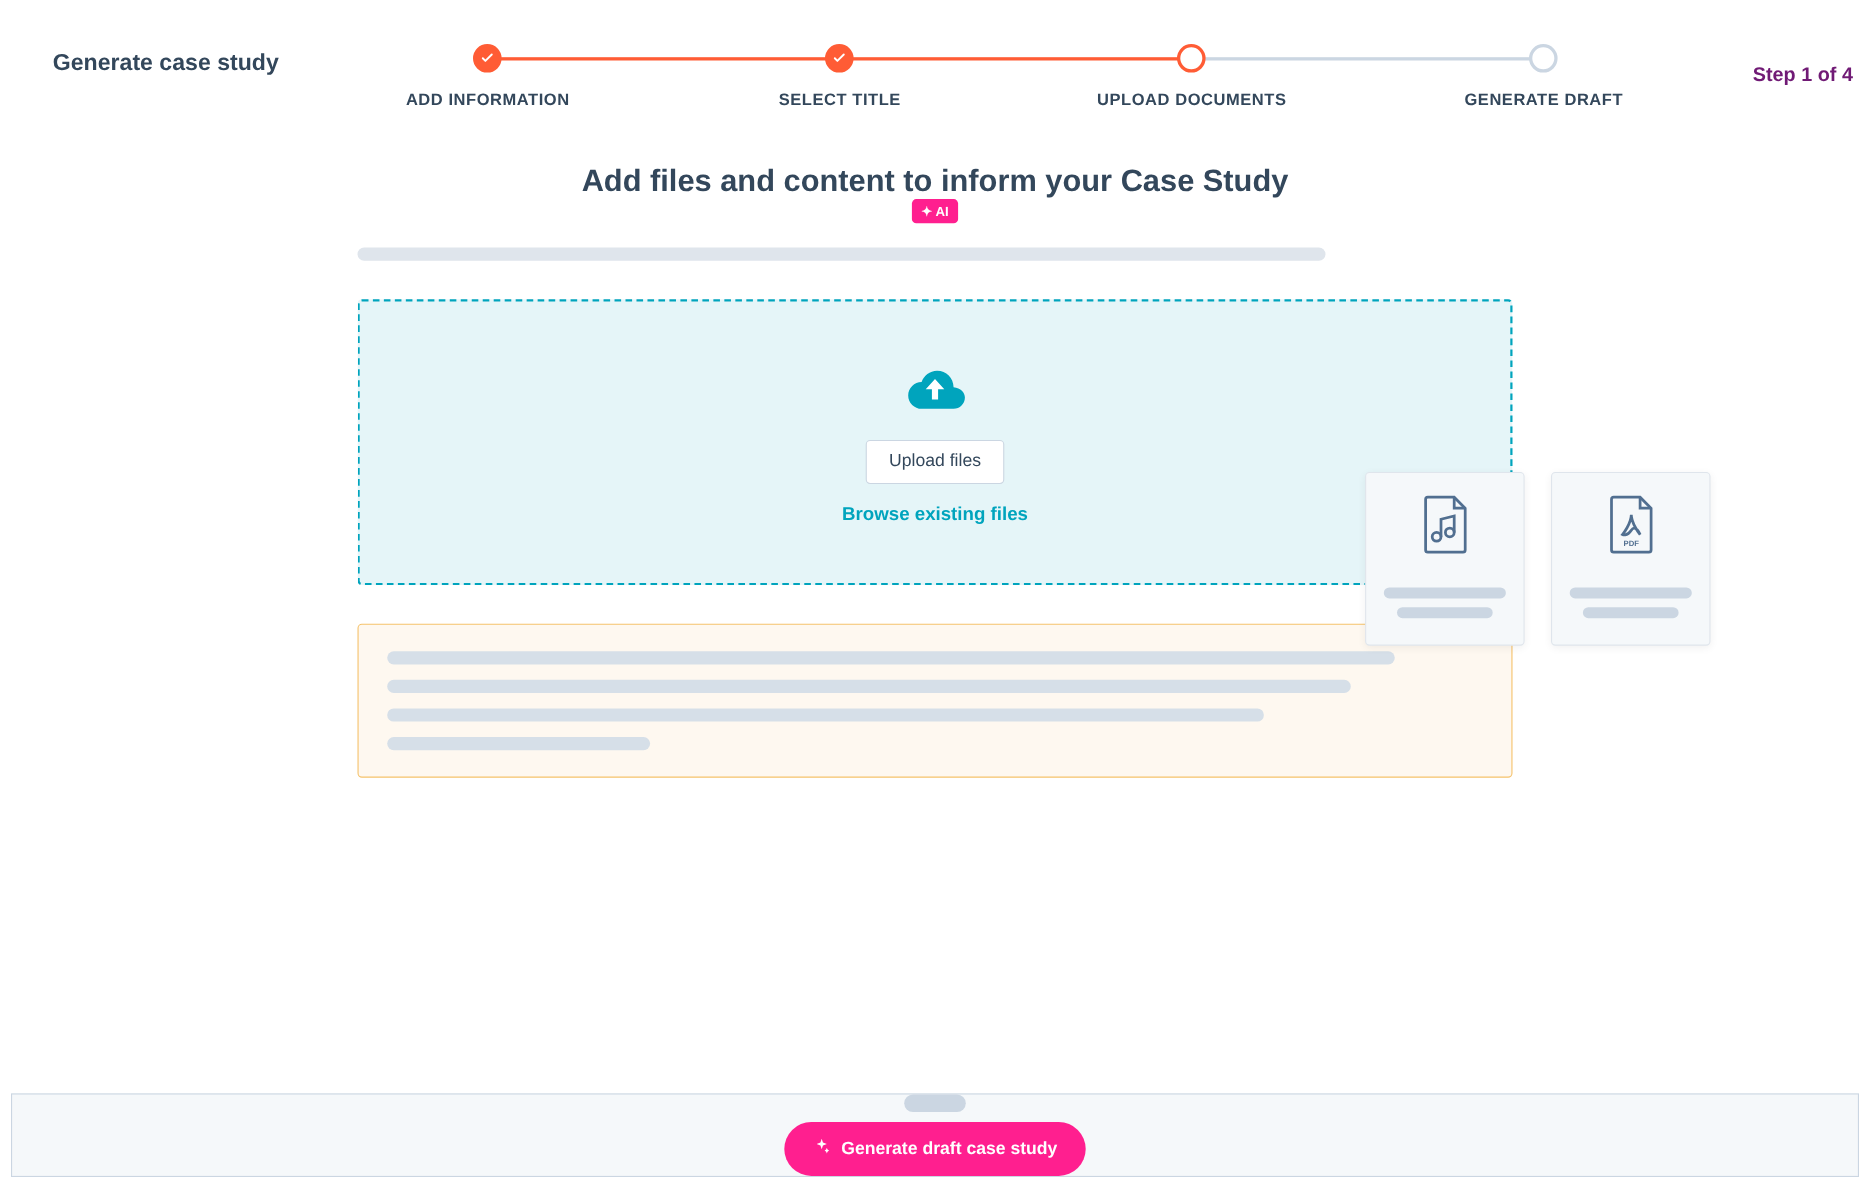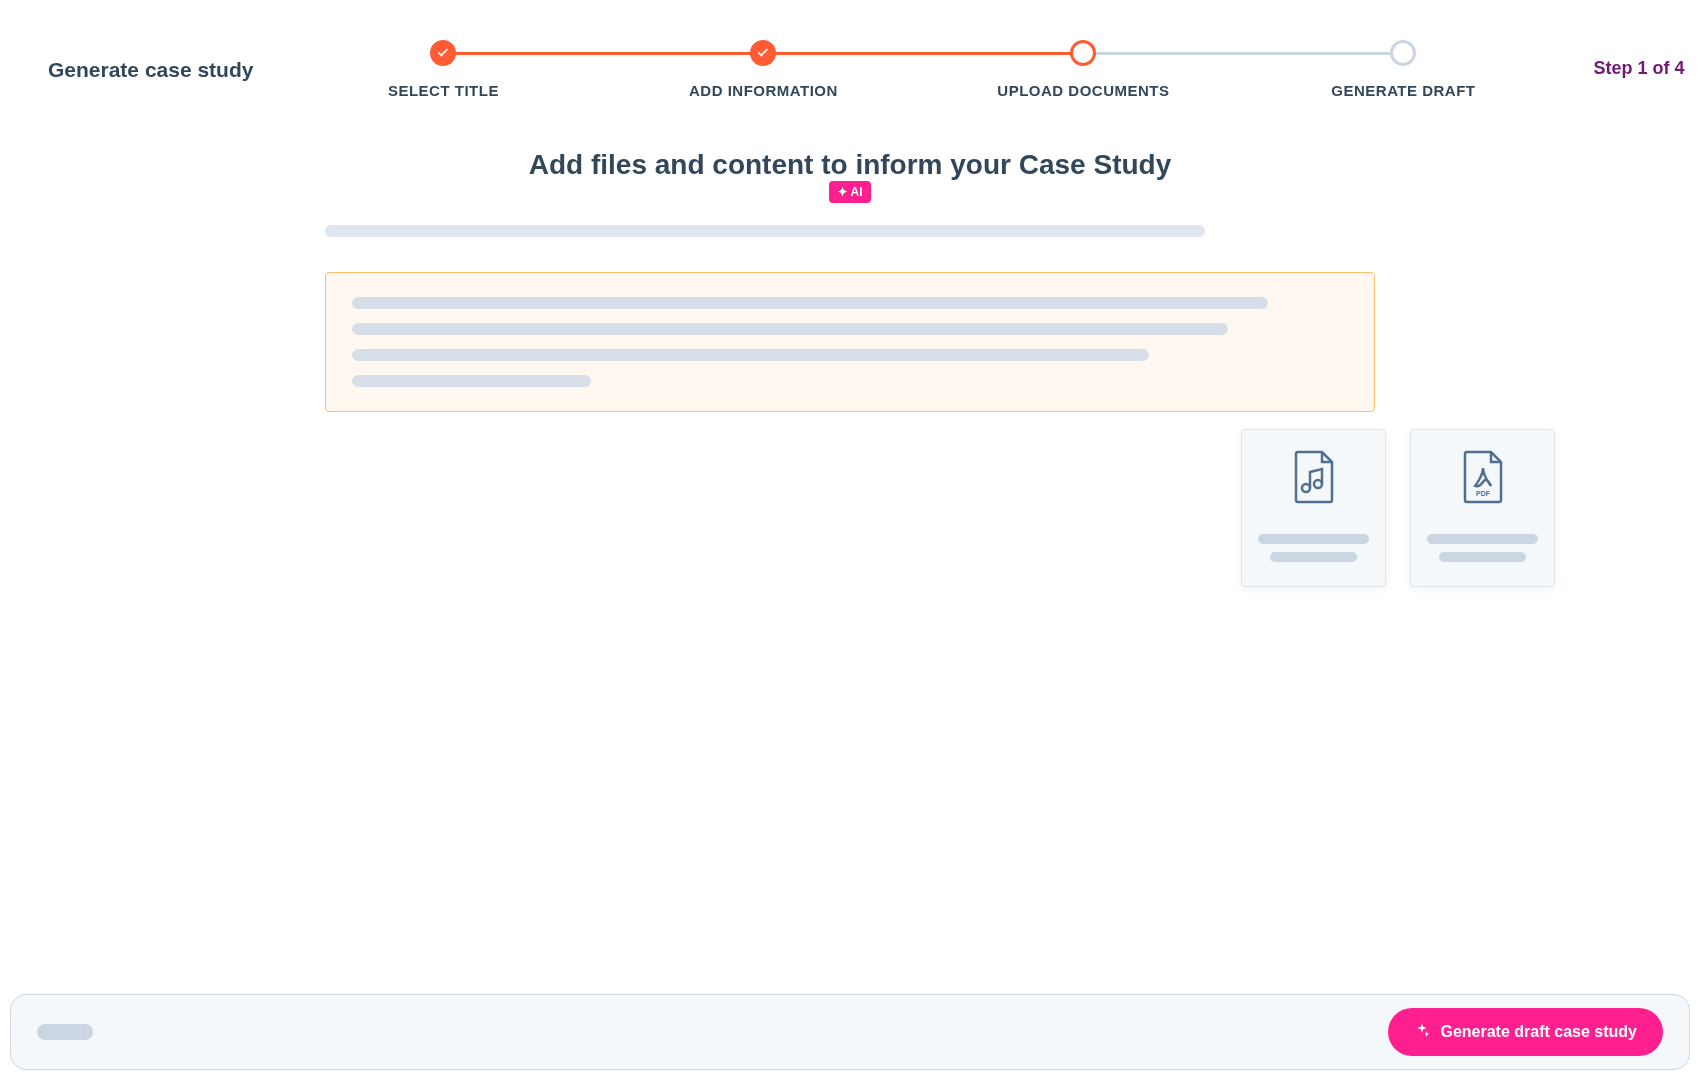--- a/index.html
+++ b/index.html
@@ -15,21 +15,21 @@
     display: flex;
     align-items: flex-start;
     padding: 30px 40px 0 48px;
     gap: 30px;
   }
   .page-title {
     font-size: 21px;
     font-weight: 700;
     color: #33475b;
     white-space: nowrap;
-    margin-top: 28px;
+    margin-top: 16px;
   }
   .stepper {
     flex: 1;
     display: flex;
     align-items: flex-start;
     justify-content: center;
     position: relative;
     padding-top: 10px;
   }
   .step {
@@ -184,26 +184,27 @@
   .file-card .fc-line { height: 10px; border-radius: 5px; background: #cbd6e2; width: 100%; margin-top: 8px; }
   .file-card .fc-line.short { width: 78%; }
 
   .footer-bar {
     position: absolute;
     left: 10px;
     right: 10px;
     bottom: 10px;
     height: 76px;
     border: 1px solid #cbd6e2;
-    border-radius: 16px;
+    border-radius: 0;
     background: #f5f8fa;
     display: flex;
     align-items: center;
     justify-content: space-between;
     padding: 0 26px;
+    flex-direction: column;
   }
   .footer-skel {
     width: 56px; height: 16px; border-radius: 8px; background: #cbd6e2;
   }
   .generate-btn {
     background: #ff1f8f;
     color: #fff;
     border: none;
     border-radius: 28px;
     padding: 14px 26px;
@@ -223,30 +224,30 @@
   <div class="page-title">Generate case study</div>
 
   <div class="stepper">
     <div class="step">
       <div class="step-circle done">
         <svg viewBox="0 0 24 24" fill="none">
             <path d="M5 12l4 4 10-10" stroke="#fff" stroke-width="3" stroke-linecap="round" stroke-linejoin="round"></path>
           </svg>
       </div>
       <div class="step-line done"></div>
-      <div class="step-label">SELECT TITLE</div>
+      <div class="step-label">ADD INFORMATION</div>
     </div>
     <div class="step">
       <div class="step-circle done">
         <svg viewBox="0 0 24 24" fill="none">
             <path d="M5 12l4 4 10-10" stroke="#fff" stroke-width="3" stroke-linecap="round" stroke-linejoin="round"></path>
           </svg>
       </div>
       <div class="step-line done"></div>
-      <div class="step-label">ADD INFORMATION</div>
+      <div class="step-label">SELECT TITLE</div>
     </div>
     <div class="step">
       <div class="step-circle current"></div>
       <div class="step-line"></div>
       <div class="step-label">UPLOAD DOCUMENTS</div>
     </div>
     <div class="step">
       <div class="step-circle"></div>
       <div class="step-label">GENERATE DRAFT</div>
     </div>
@@ -258,20 +259,30 @@
 <div class="content">
   <div class="content-header">
     <div class="content-title">Add files and content to inform your Case Study</div>
     <div class="ai-badge">
       <span>✦</span>
       <span>AI</span>
     </div>
   </div>
   <div class="skeleton-line subtitle-skel"></div>
 
+  <div class="dropzone">
+    <div class="cloud-icon">
+      <svg viewBox="0 0 64 48">
+          <path fill="#00a4bd" d="M50 24c0-9-7-16-16-16-7 0-13 5-15 11-7 0-13 6-13 13s6 13 13 13h31c6 0 11-5 11-11 0-5-4-9-11-10z"></path>
+          <path fill="#fff" d="M32 16l-9 10h6v10h6V26h6z"></path>
+        </svg>
+    </div>
+    <button class="upload-btn">Upload files</button>
+    <div class="browse-link">Browse existing files</div>
+  </div>
 
   <div class="info-box">
     <div class="skeleton-line" style="width:92%"></div>
     <div class="skeleton-line" style="width:88%"></div>
     <div class="skeleton-line" style="width:80%"></div>
     <div class="skeleton-line" style="width:24%"></div>
   </div>
 
   <div class="file-cards">
     <div class="file-card">

